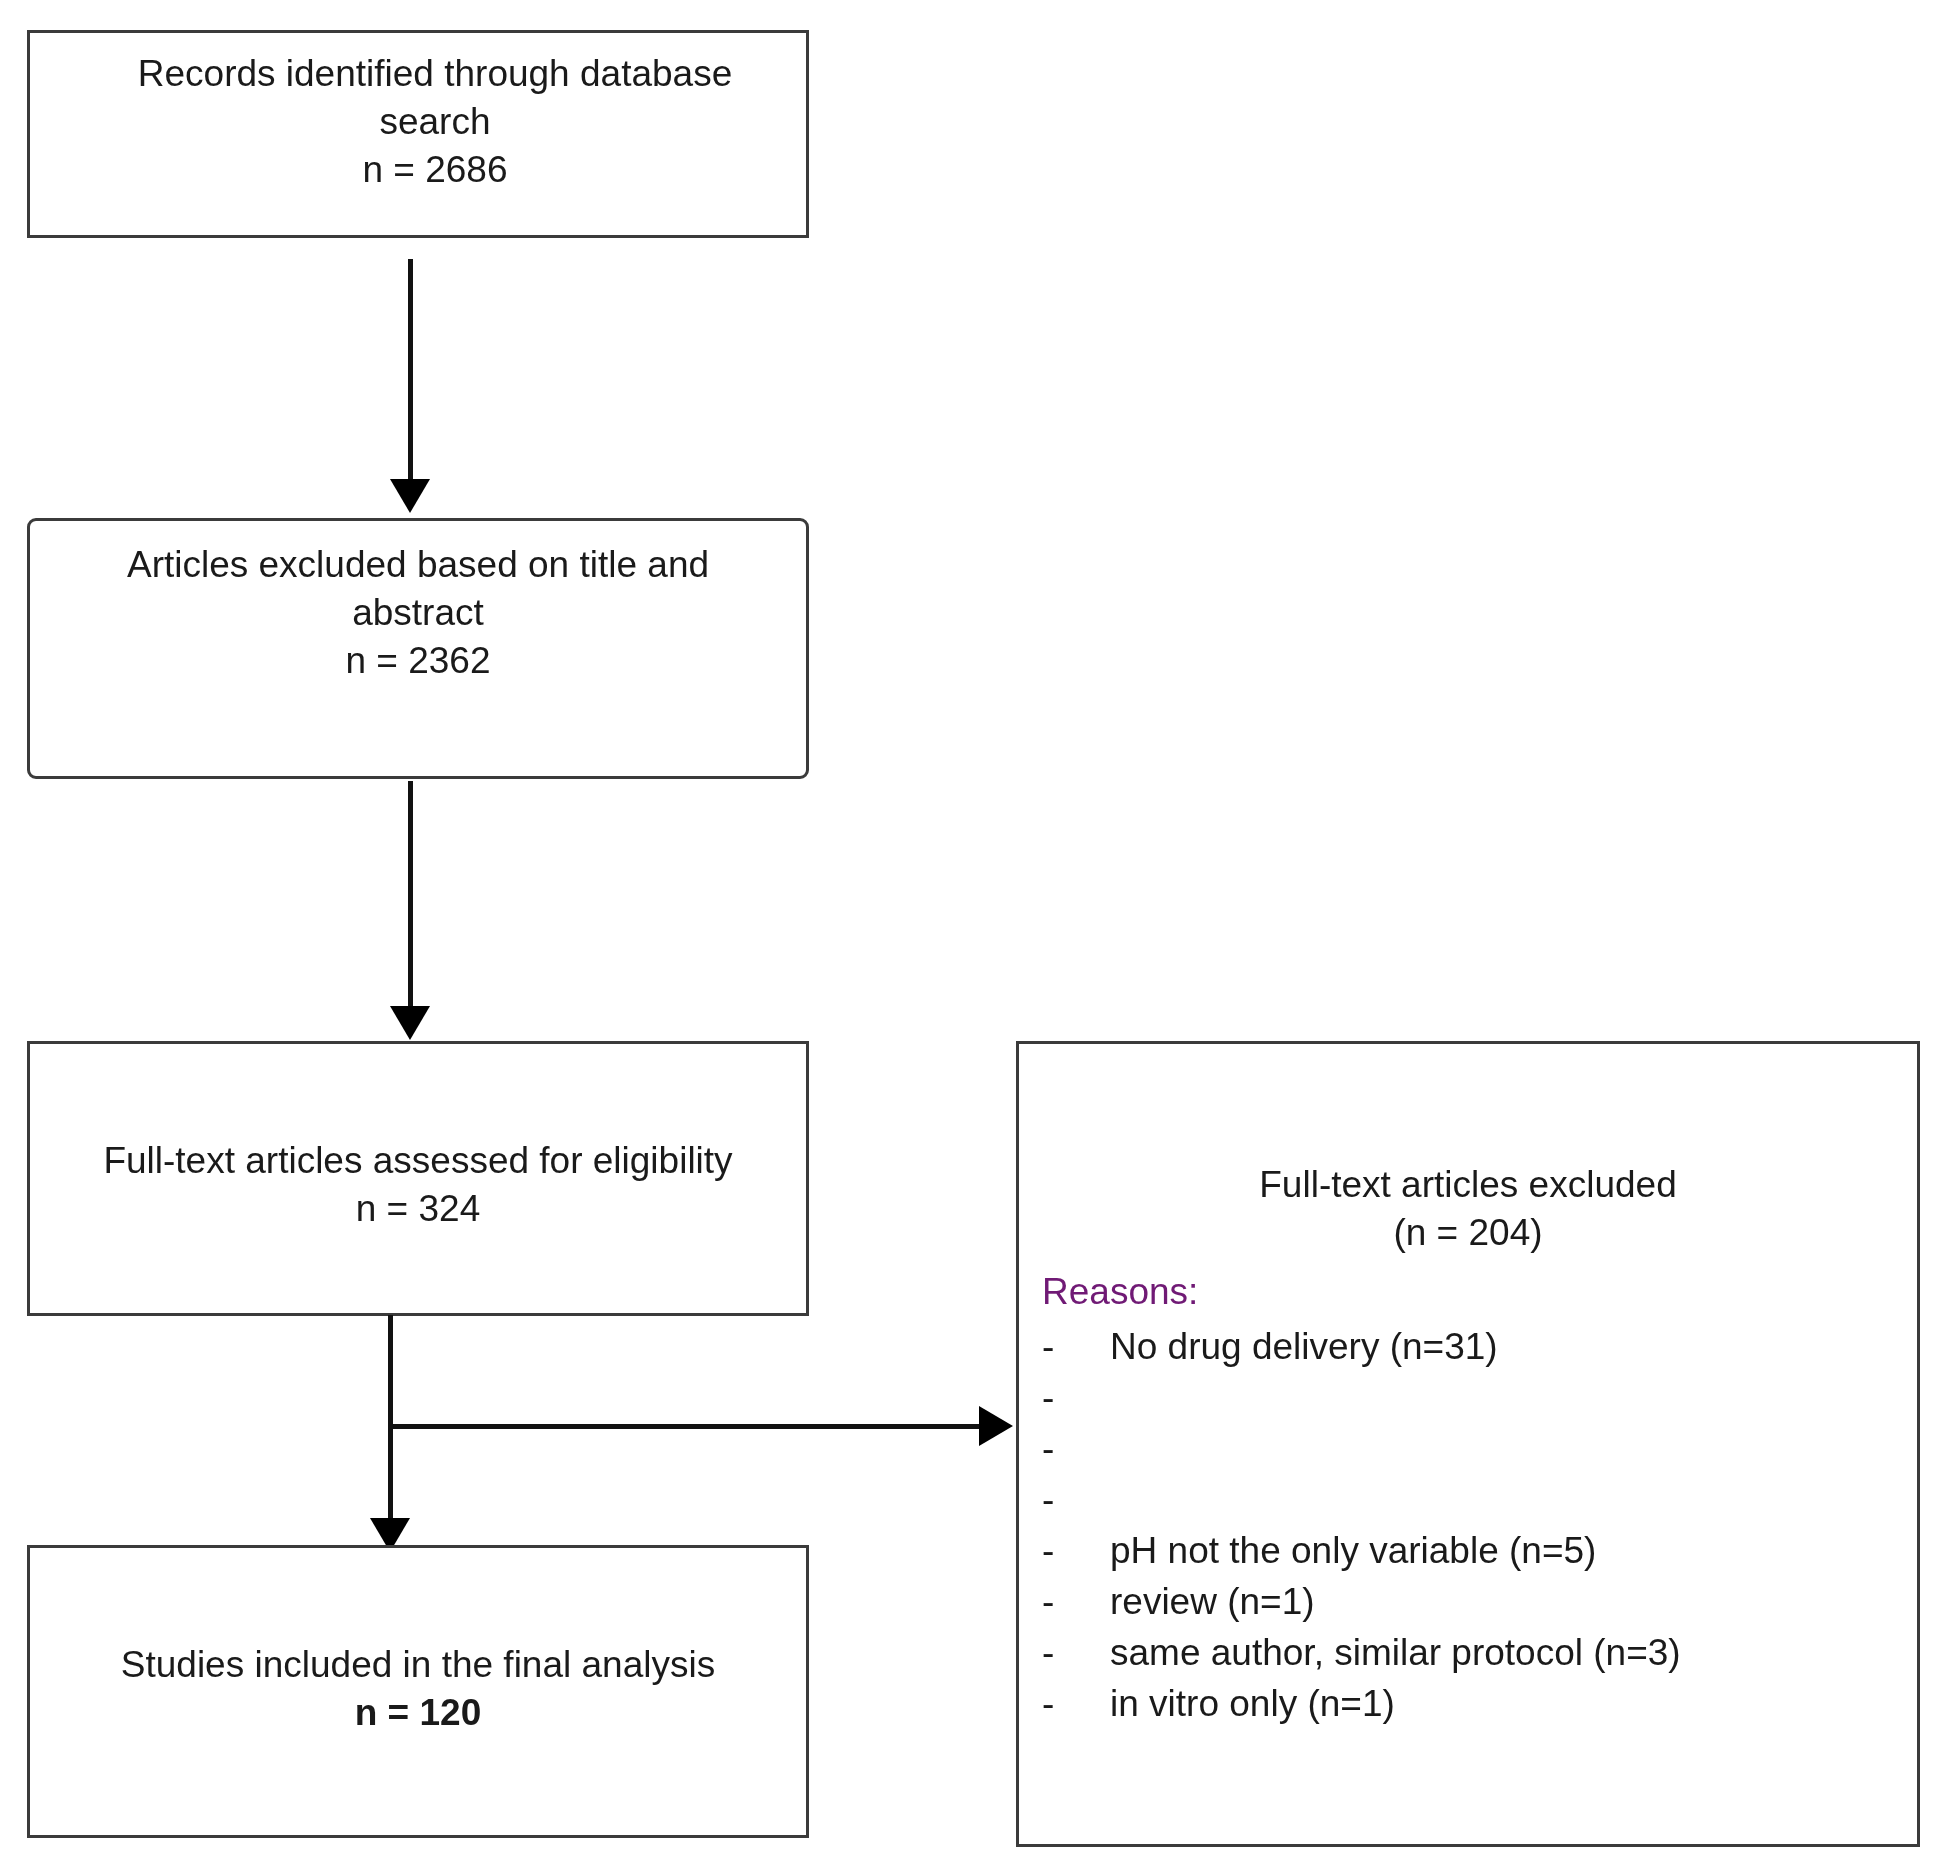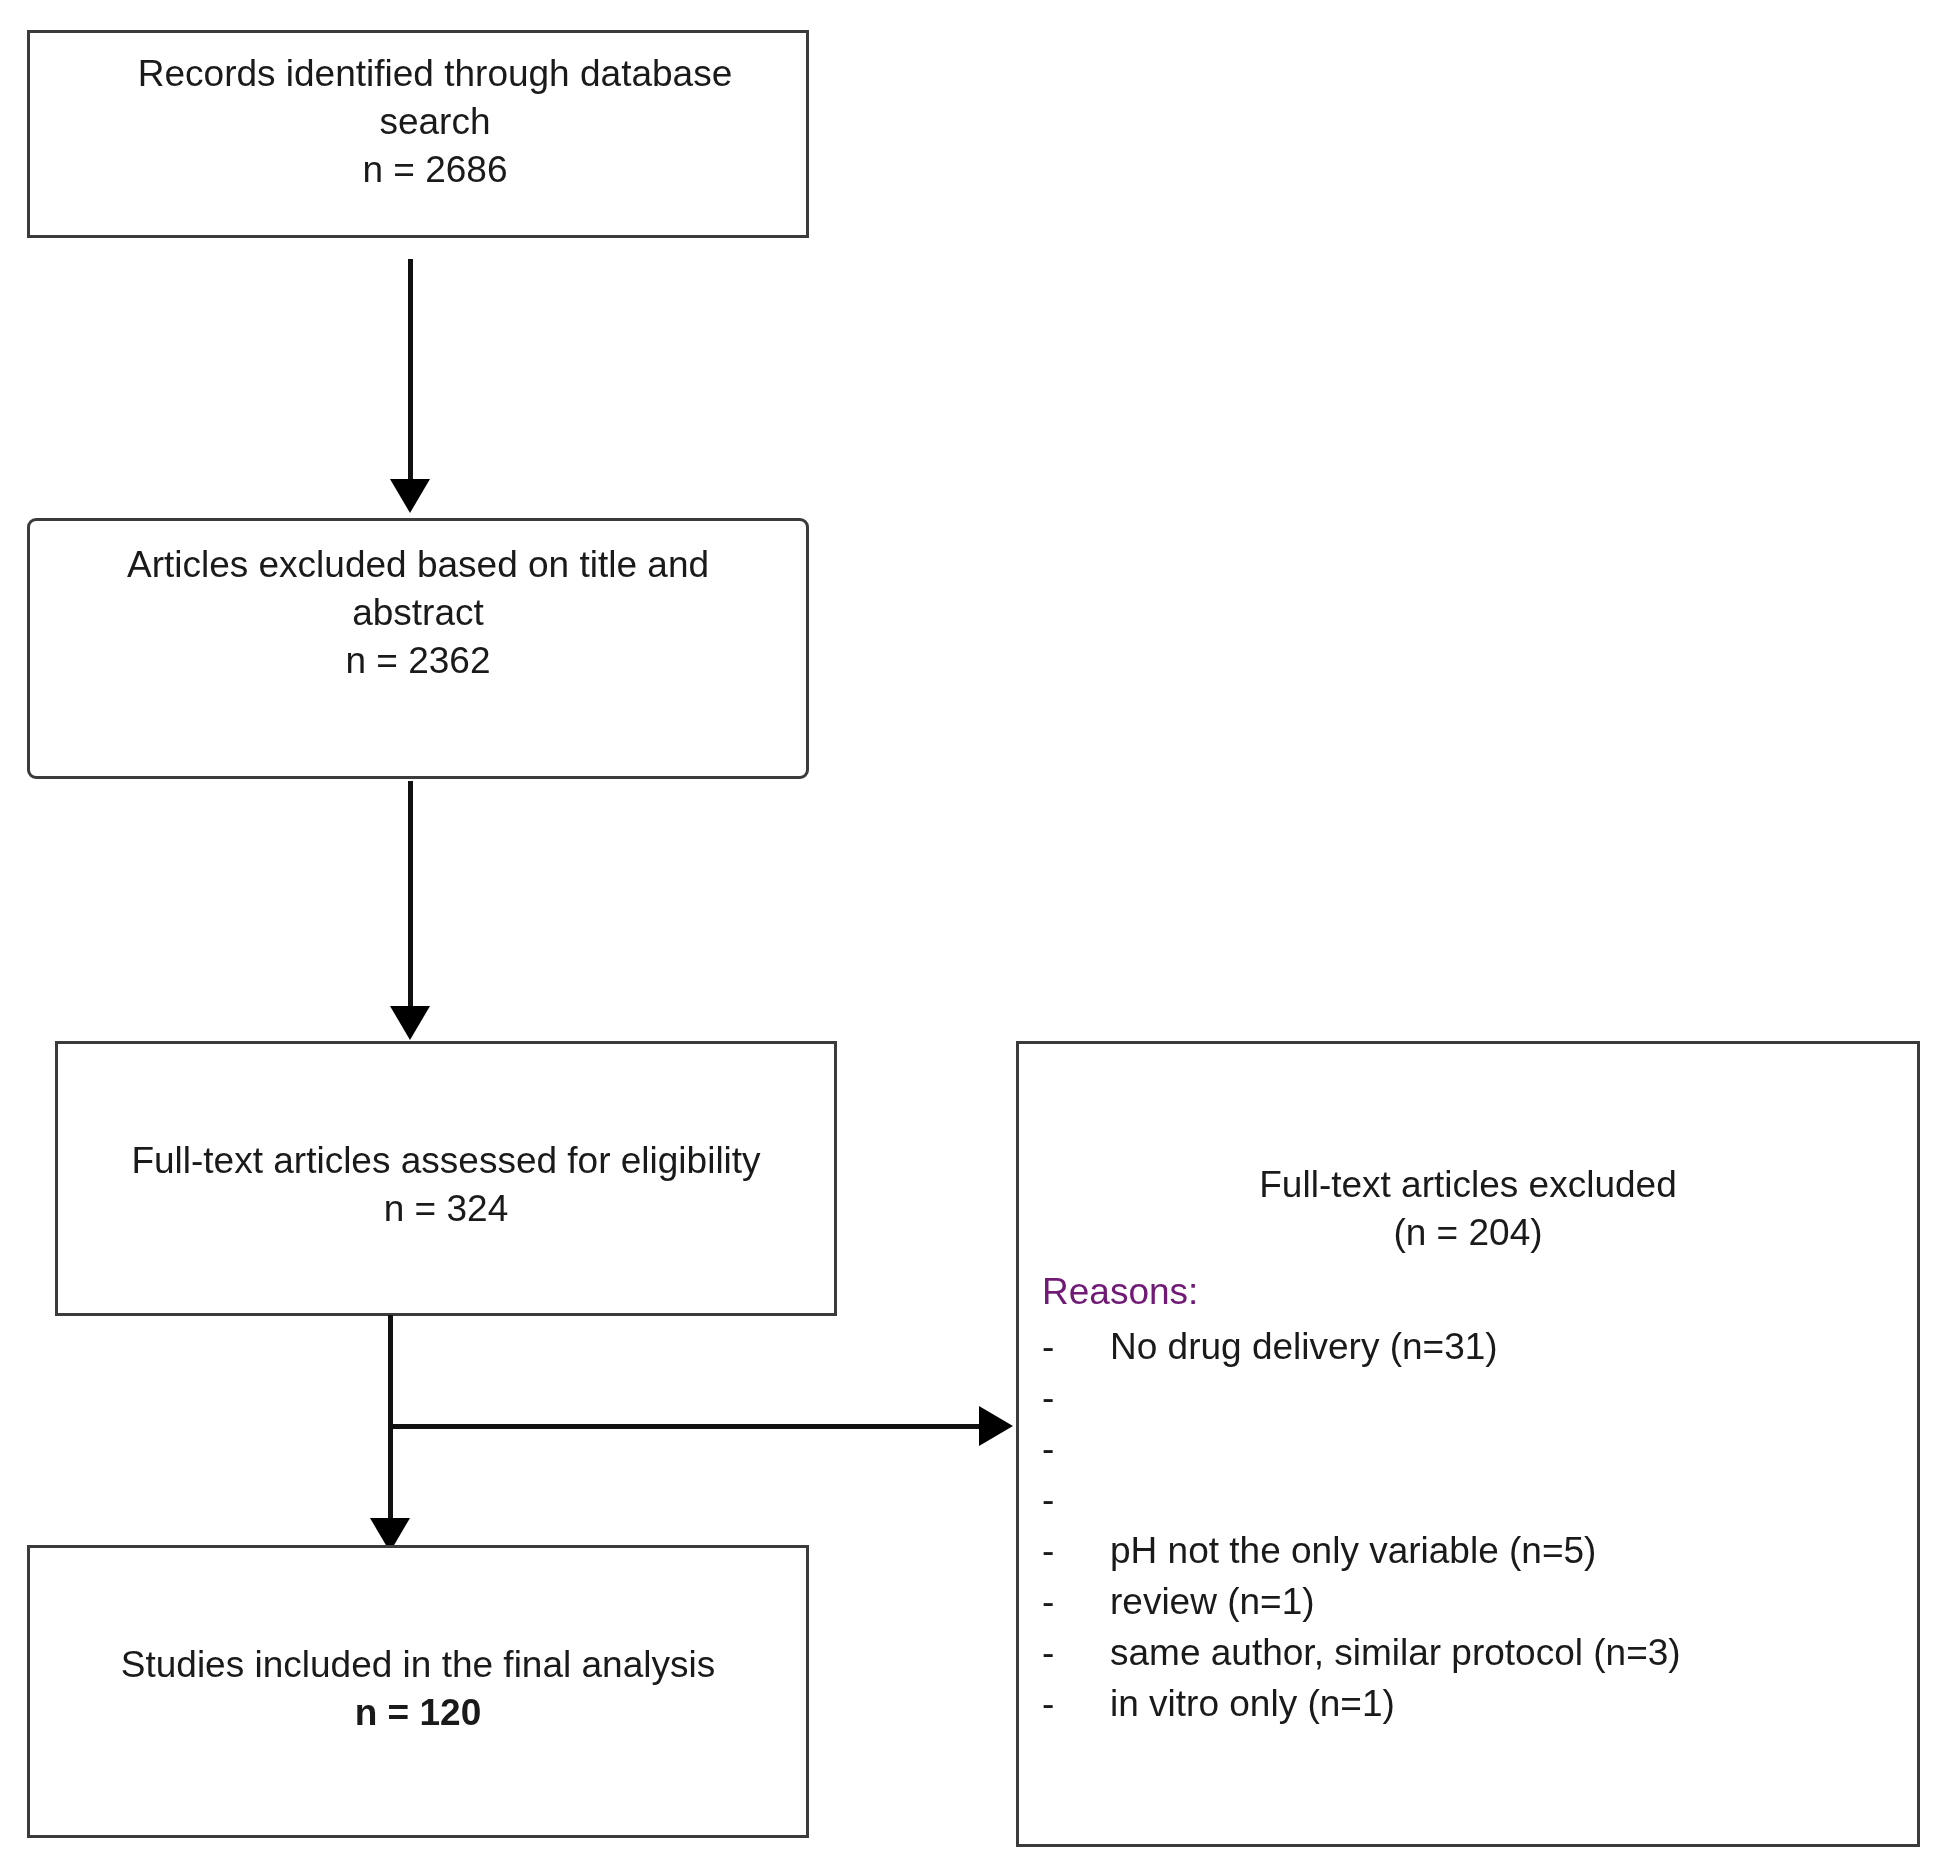--- a/index.html
+++ b/index.html
@@ -123,21 +123,21 @@
 
   <div class="box" style="left:27px; top:518px; width:782px; height:261px;border-radius:9px;">
     <div class="box-text" style="top:20px;">Articles excluded based on title and
 abstract
 n = 2362</div>
   </div>
 
   <div class="vline" style="left:408px; top:781px; height:226px;"></div>
   <div class="arrow-down" style="left:390px; top:1006px;"></div>
 
-  <div class="box" style="left:27px; top:1041px; width:782px; height:275px;margin-left:28px;">
+  <div class="box" style="left:27px; top:1041px; width:782px; height:275px;">
     <div class="box-text" style="top:93px;">Full-text articles assessed for eligibility
 n = 324</div>
   </div>
 
   <div class="vline" style="left:388px; top:1315px; height:207px;"></div>
   <div class="arrow-down" style="left:370px; top:1518px;"></div>
 
   <div class="hline" style="left:388px; top:1424px; width:593px;"></div>
   <div class="arrow-right" style="left:979px; top:1406px;"></div>
 

